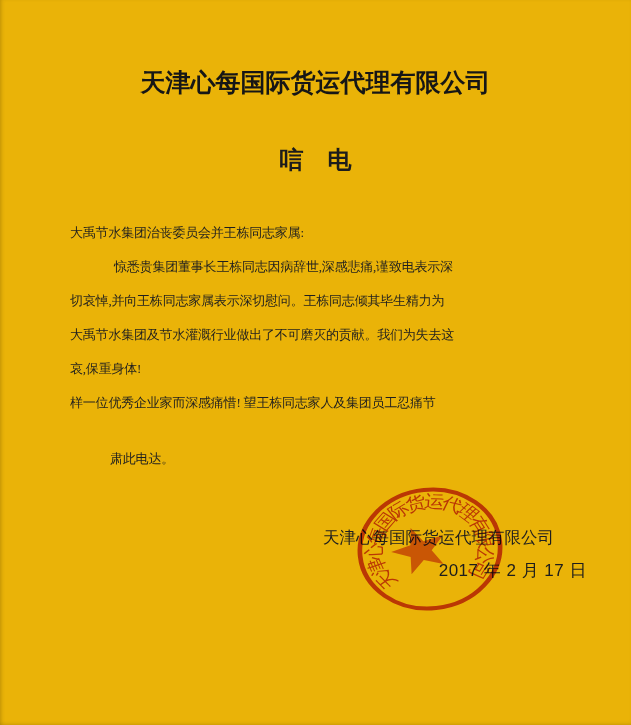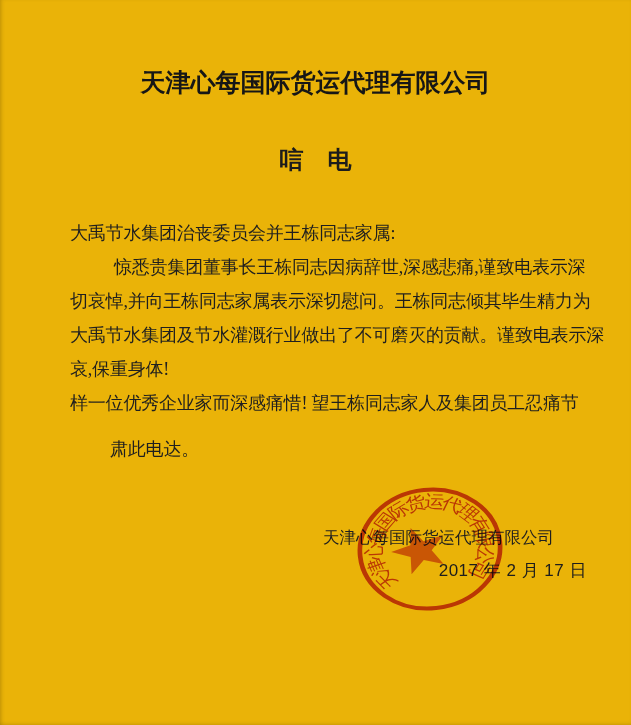--- a/index.html
+++ b/index.html
@@ -40,31 +40,31 @@
     font-weight: 700;
     font-size: 24px;
     color: #1c1c1c;
     white-space: nowrap;
   }
   .body-block {
     position: absolute;
     top: 218px;
     left: 70px;
     width: 510px;
-    font-size: 18px;
+    font-size: 13px;
     color: #1f1f1f;
     letter-spacing: -0.2px;
   }
   .body-line {
     height: 34px;
     line-height: 30px;
     white-space: nowrap;
   }
   .indent-2 { padding-left: 44px; }
-  .closing-line { margin-top: 12px; padding-left: 40px; }
+  .closing-line { margin-top: 22px; padding-left: 40px; }
   .signature {
     position: absolute;
     top: 527px;
     right: 77px;
     font-size: 16.5px;
     color: #1f1f1f;
     white-space: nowrap;
   }
   .doc-date {
     position: absolute;
@@ -99,21 +99,21 @@
 <div class="page">
 
   <div class="doc-title">天津心每国际货运代理有限公司</div>
 
   <div class="doc-type">唁　电</div>
 
   <div class="body-block">
     <div class="body-line">大禹节水集团治丧委员会并王栋同志家属:</div>
     <div class="body-line indent-2">惊悉贵集团董事长王栋同志因病辞世,深感悲痛,谨致电表示深</div>
     <div class="body-line">切哀悼,并向王栋同志家属表示深切慰问。王栋同志倾其毕生精力为</div>
-    <div class="body-line">大禹节水集团及节水灌溉行业做出了不可磨灭的贡献。谨致电表示深</div>
+    <div class="body-line">大禹节水集团及节水灌溉行业做出了不可磨灭的贡献。我们为失去这</div>
     <div class="body-line">哀,保重身体!</div>
     <div class="body-line">样一位优秀企业家而深感痛惜! 望王栋同志家人及集团员工忍痛节</div>
     <div class="body-line closing-line">肃此电达。</div>
   </div>
 
   <div class="signature">天津心每国际货运代理有限公司</div>
 
   <div class="doc-date">2017 年 2 月 17 日</div>
 
   <div class="seal-wrap">

